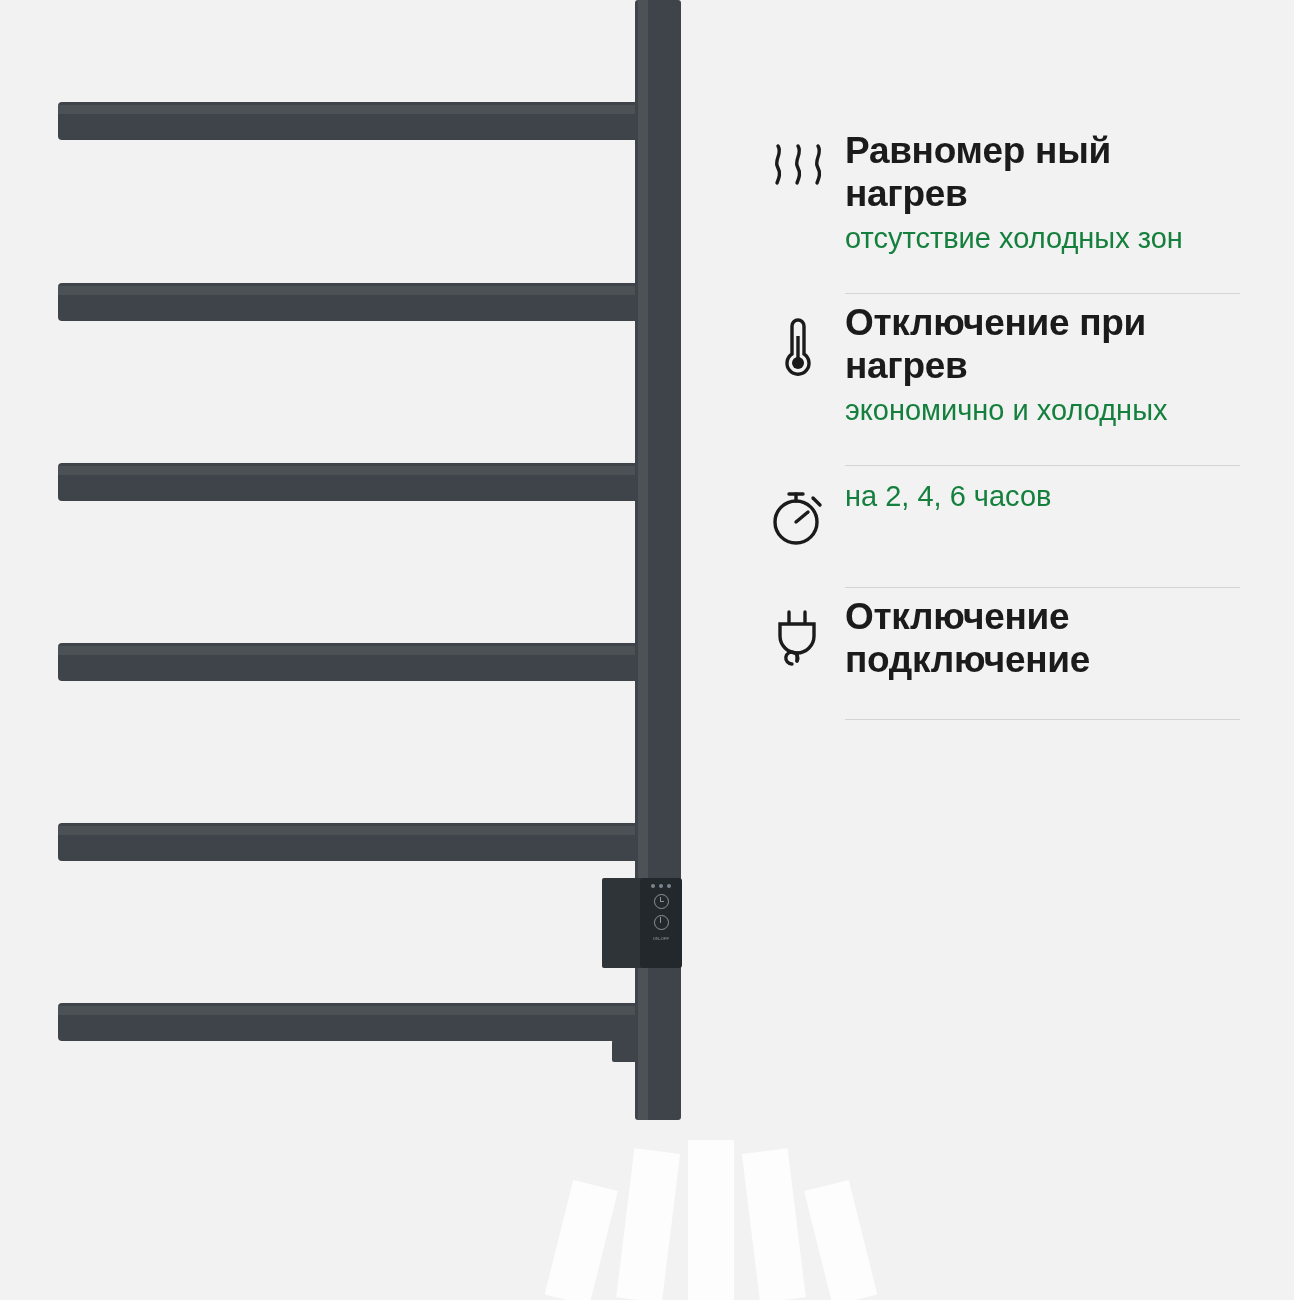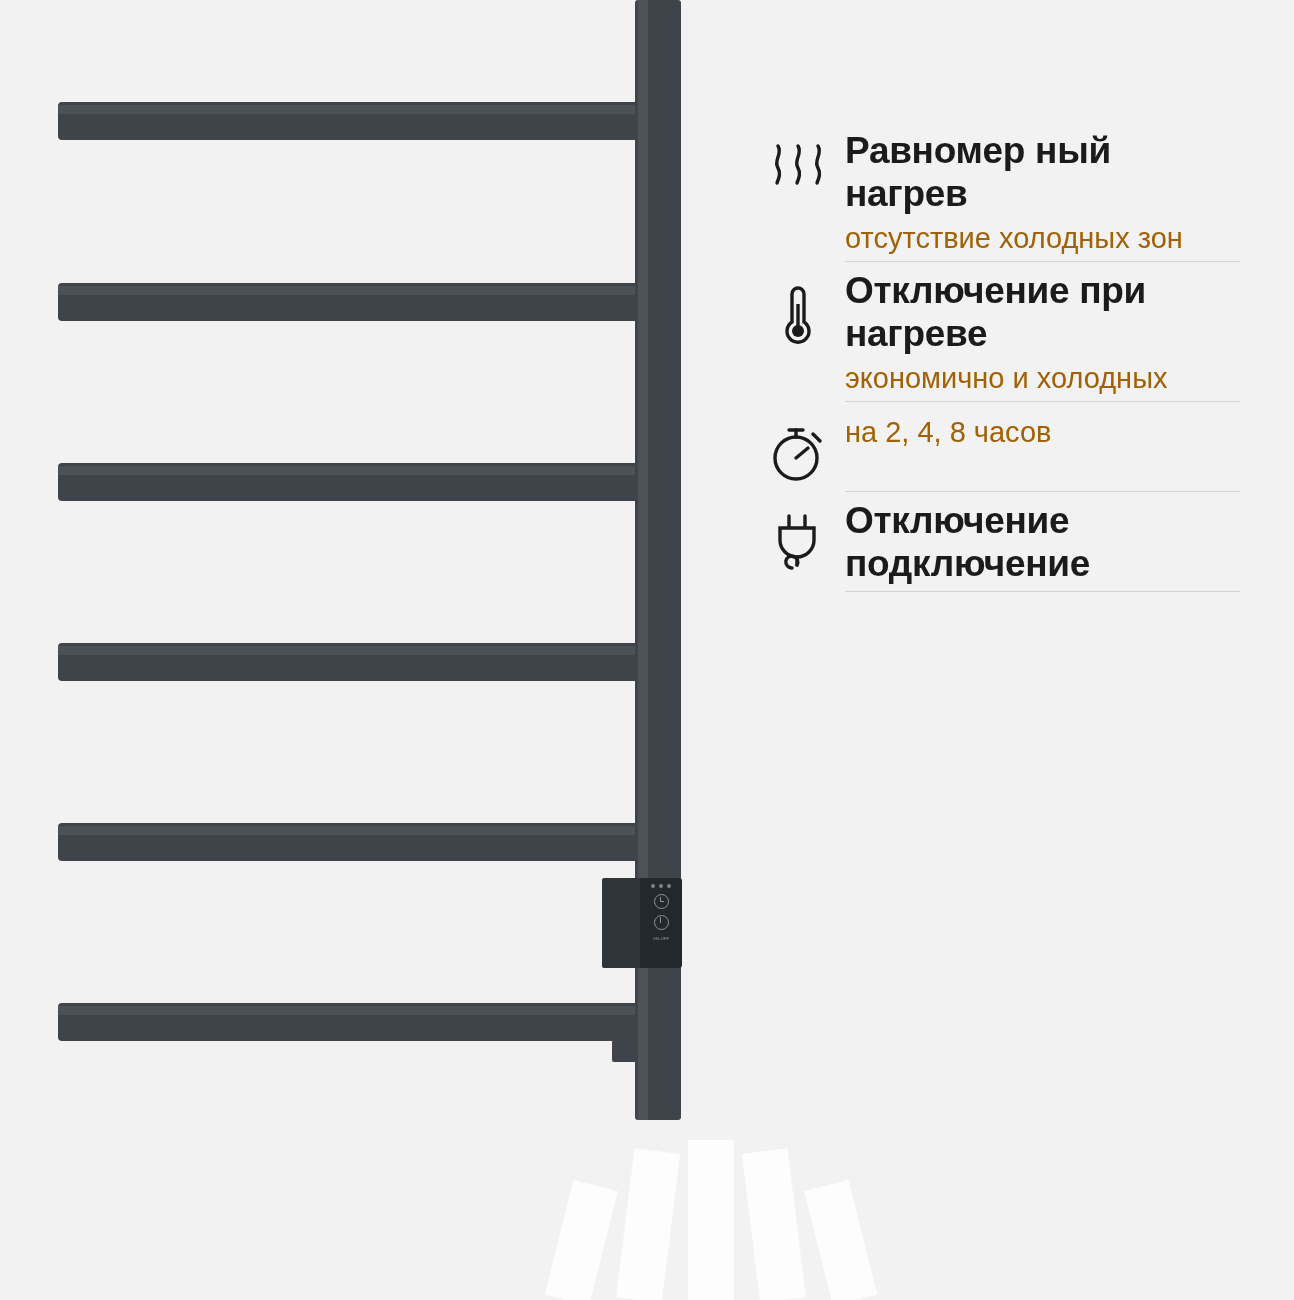--- a/index.html
+++ b/index.html
@@ -165,21 +165,21 @@
   
   .features {
     position: absolute;
     left: 750px;
     top: 130px;
     width: 490px;
   }
 
   .feature {
     position: relative;
-    padding-bottom: 6px;
+    padding-bottom: 38px;
     margin-bottom: 2px;
     display: flex;
     align-items: flex-start;
     justify-content: flex-end;
   }
   .feature + .feature { margin-top: 8px; }
 
   .feature-divider {
     position: absolute;
     left: 95px;
@@ -203,21 +203,21 @@
 
   .feature-title {
     font-size: 37px;
     font-weight: bold;
     color: #1b1b1b;
     line-height: 1.16;
     letter-spacing: -0.3px;
   }
   .feature-sub {
     font-size: 29px;
-    color: #a16207;
+    color: #15803d;
     line-height: 1.25;
     margin-top: 4px;
   }
 
   
   .watermark {
     position: absolute;
     left: 520px;
     bottom: 0;
     width: 380px;
@@ -288,40 +288,40 @@
       <div class="feature-icon">
         <svg width="44" height="74" viewBox="0 0 44 74">
           <g fill="none" stroke="#1b1b1b" stroke-width="3.4" stroke-linecap="round">
             <path d="M28 42 L28 14 a6 6 0 0 0 -12 0 L16 42 a11 11 0 1 0 12 0 Z"></path>
           </g>
           <circle cx="22" cy="51" r="6" fill="#1b1b1b"></circle>
           <rect x="20.3" y="24" width="3.4" height="22" fill="#1b1b1b"></rect>
         </svg>
       </div>
       <div class="feature-text">
-        <div class="feature-title">Отключение при нагреве</div>
+        <div class="feature-title">Отключение при нагрев</div>
         <div class="feature-sub">экономично и холодных</div>
       </div>
       <div class="feature-divider"></div>
     </div>
 
     <div class="feature">
       <div class="feature-icon">
         <svg width="62" height="66" viewBox="0 0 62 66">
           <g fill="none" stroke="#1b1b1b" stroke-width="3.4" stroke-linecap="round">
             <circle cx="29" cy="38" r="21"></circle>
             <path d="M22 10 L36 10"></path>
             <path d="M29 10 L29 17"></path>
             <path d="M29 38 L41 28"></path>
             <path d="M46 14 L53 21"></path>
           </g>
         </svg>
       </div>
       <div class="feature-text">
-        <div class="feature-sub">на 2, 4, 8 часов</div>
+        <div class="feature-sub">на 2, 4, 6 часов</div>
       </div>
       <div class="feature-divider"></div>
     </div>
 
     <div class="feature">
       <div class="feature-icon">
         <svg width="58" height="72" viewBox="0 0 58 72">
           <g fill="none" stroke="#1b1b1b" stroke-width="3.4" stroke-linecap="round">
             <path d="M20 6 L20 16"></path>
             <path d="M36 6 L36 16"></path>

